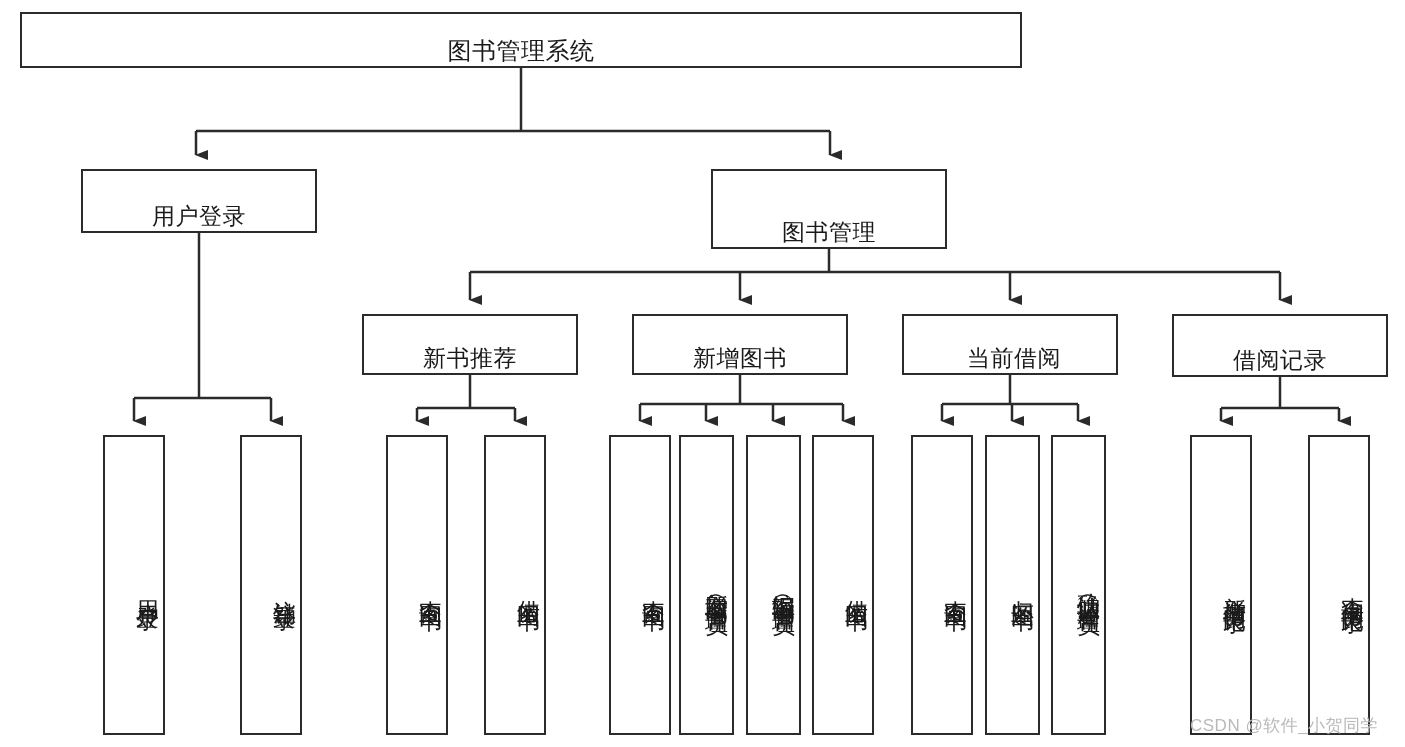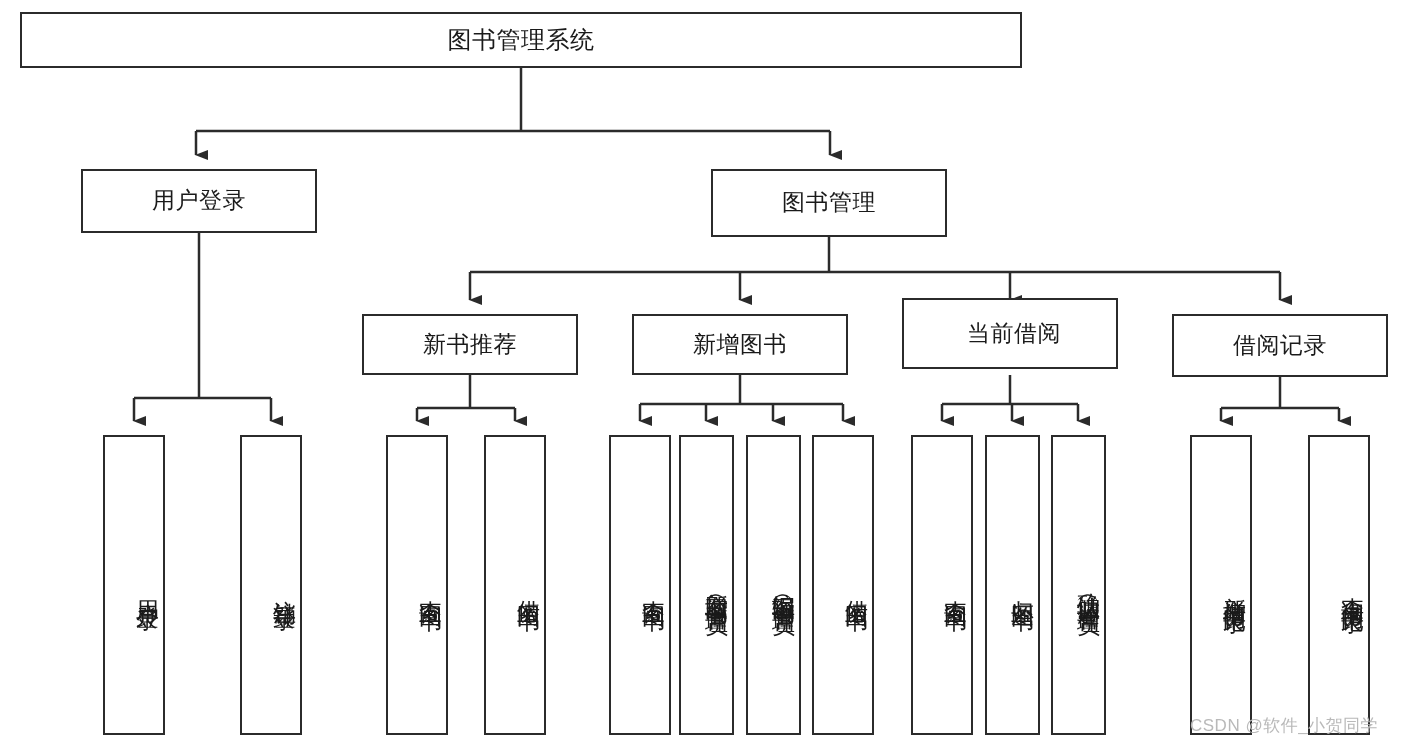--- a/index.html
+++ b/index.html
@@ -33,20 +33,21 @@
     display: flex;
     align-items: center;
     justify-content: center;
     color: #1a1a1a;
     letter-spacing: 0.5px;
   }
   .node.horiz {
     font-size: 23px;
     line-height: 1.2;
     white-space: nowrap;
+    align-items: flex-end;
   }
   .node.root {
     font-size: 24px;
   }
   .node.leaf {
     writing-mode: vertical-rl;
     text-orientation: upright;
     font-size: 23px;
     line-height: 1.35;
     align-items: flex-start;
@@ -125,31 +126,31 @@
     </g>
   </svg>
 
   <div class="node horiz root" style="left:20px; top:12px; width:1002px; height:56px;">
     <span>图书管理系统</span>
   </div>
 
   <div class="node horiz" style="left:81px; top:169px; width:236px; height:64px;">
     <span>用户登录</span>
   </div>
-  <div class="node horiz" style="left:711px; top:169px; width:236px; height:68px;">
+  <div class="node horiz" style="left:711px; top:169px; width:236px; height:80px;">
     <span>图书管理</span>
   </div>
 
   <div class="node horiz" style="left:362px; top:314px; width:216px; height:61px;">
     <span>新书推荐</span>
   </div>
   <div class="node horiz" style="left:632px; top:314px; width:216px; height:61px;">
     <span>新增图书</span>
   </div>
-  <div class="node horiz" style="left:902px; top:298px; width:216px; height:71px;padding-left:8px;">
+  <div class="node horiz" style="left:902px; top:314px; width:216px; height:61px;padding-left:8px;">
     <span>当前借阅</span>
   </div>
   <div class="node horiz" style="left:1172px; top:314px; width:216px; height:63px;">
     <span>借阅记录</span>
   </div>
 
   <div id="leaf-layer">
       <div class="node leaf" style="left: 103px; top: 435px; width: 62px; height: 300px;">
         <span class="vtext">用户登录</span>
       </div>

